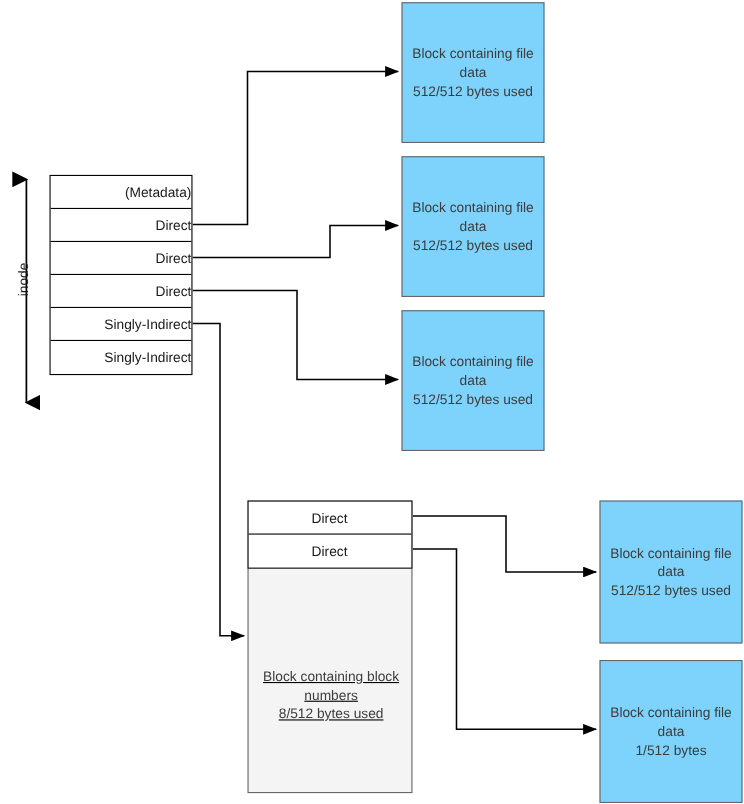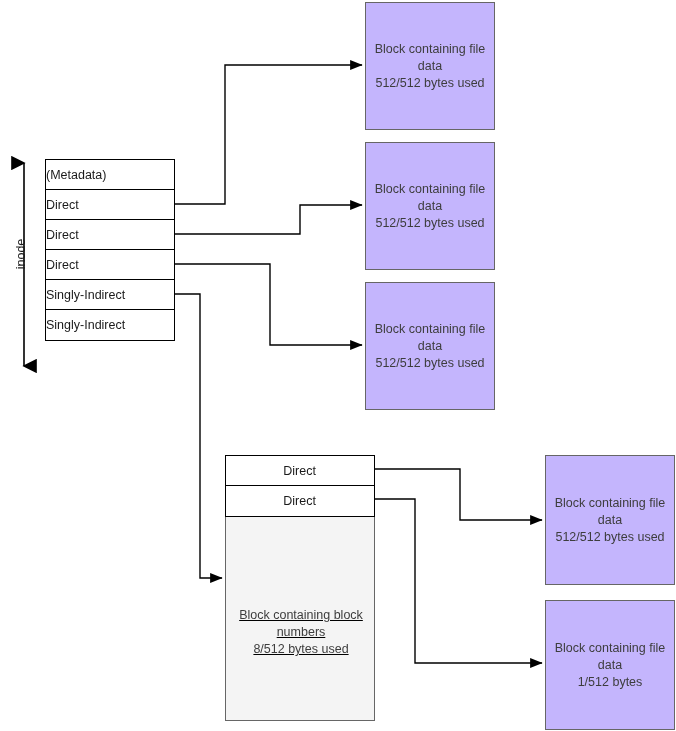--- a/index.html
+++ b/index.html
@@ -30,21 +30,21 @@
     left: 45px;
     top: 159px;
     width: 130px;
     box-sizing: border-box;
     border: 1.4px solid #000000;
     background: #ffffff;
   }
   .inode-row {
     height: 30px;
     line-height: 30px;
-    text-align: left;
+    text-align: right;
     font-size: 12.5px;
     color: #1a1a1a;
     border-bottom: 1.2px solid #000000;
     box-sizing: border-box;
     white-space: nowrap;
   }
   .inode-row:last-child { border-bottom: none; }
 
   
   .inode-label {
@@ -56,21 +56,21 @@
     font-size: 12.5px;
     color: #1a1a1a;
     transform: rotate(-90deg);
     transform-origin: center center;
   }
 
   
   .data-block {
     position: absolute;
     box-sizing: border-box;
-    background: #c4b5fd;
+    background: #7dd3fc;
     border: 1.4px solid #666666;
     display: flex;
     align-items: center;
     justify-content: center;
   }
   .block-text {
     font-size: 12.5px;
     line-height: 17px;
     color: #3d3d3d;
     text-align: center;

